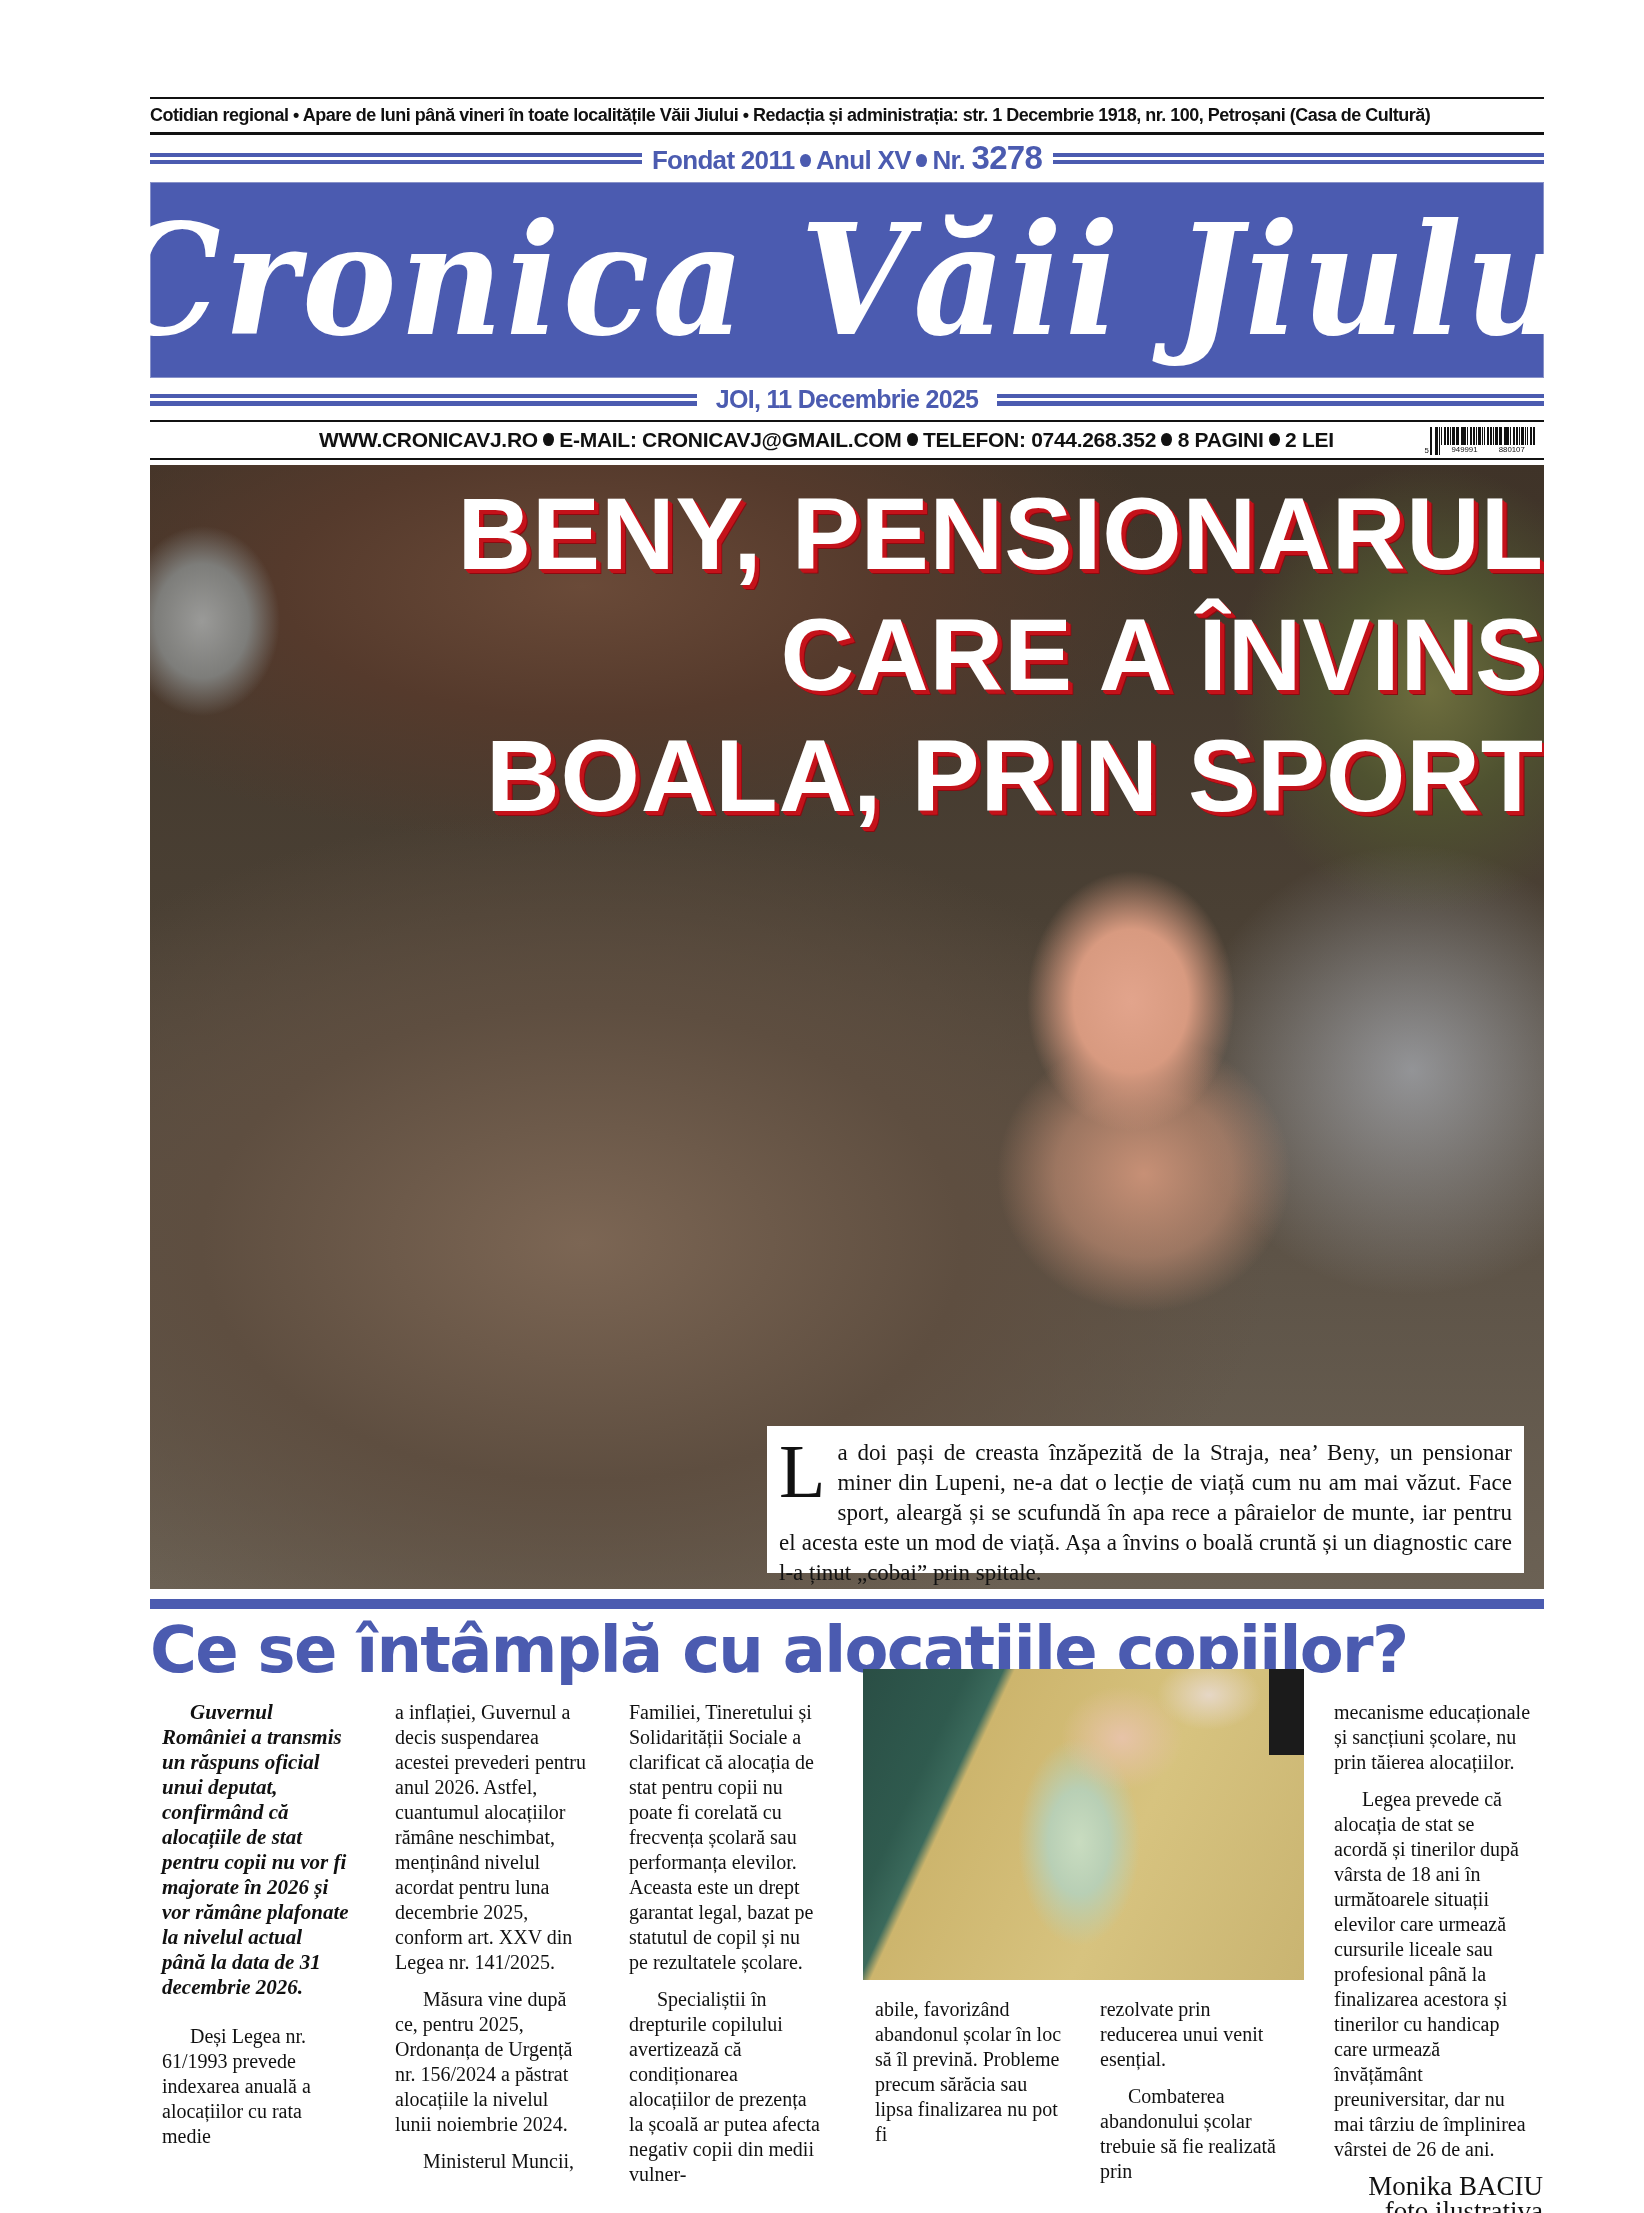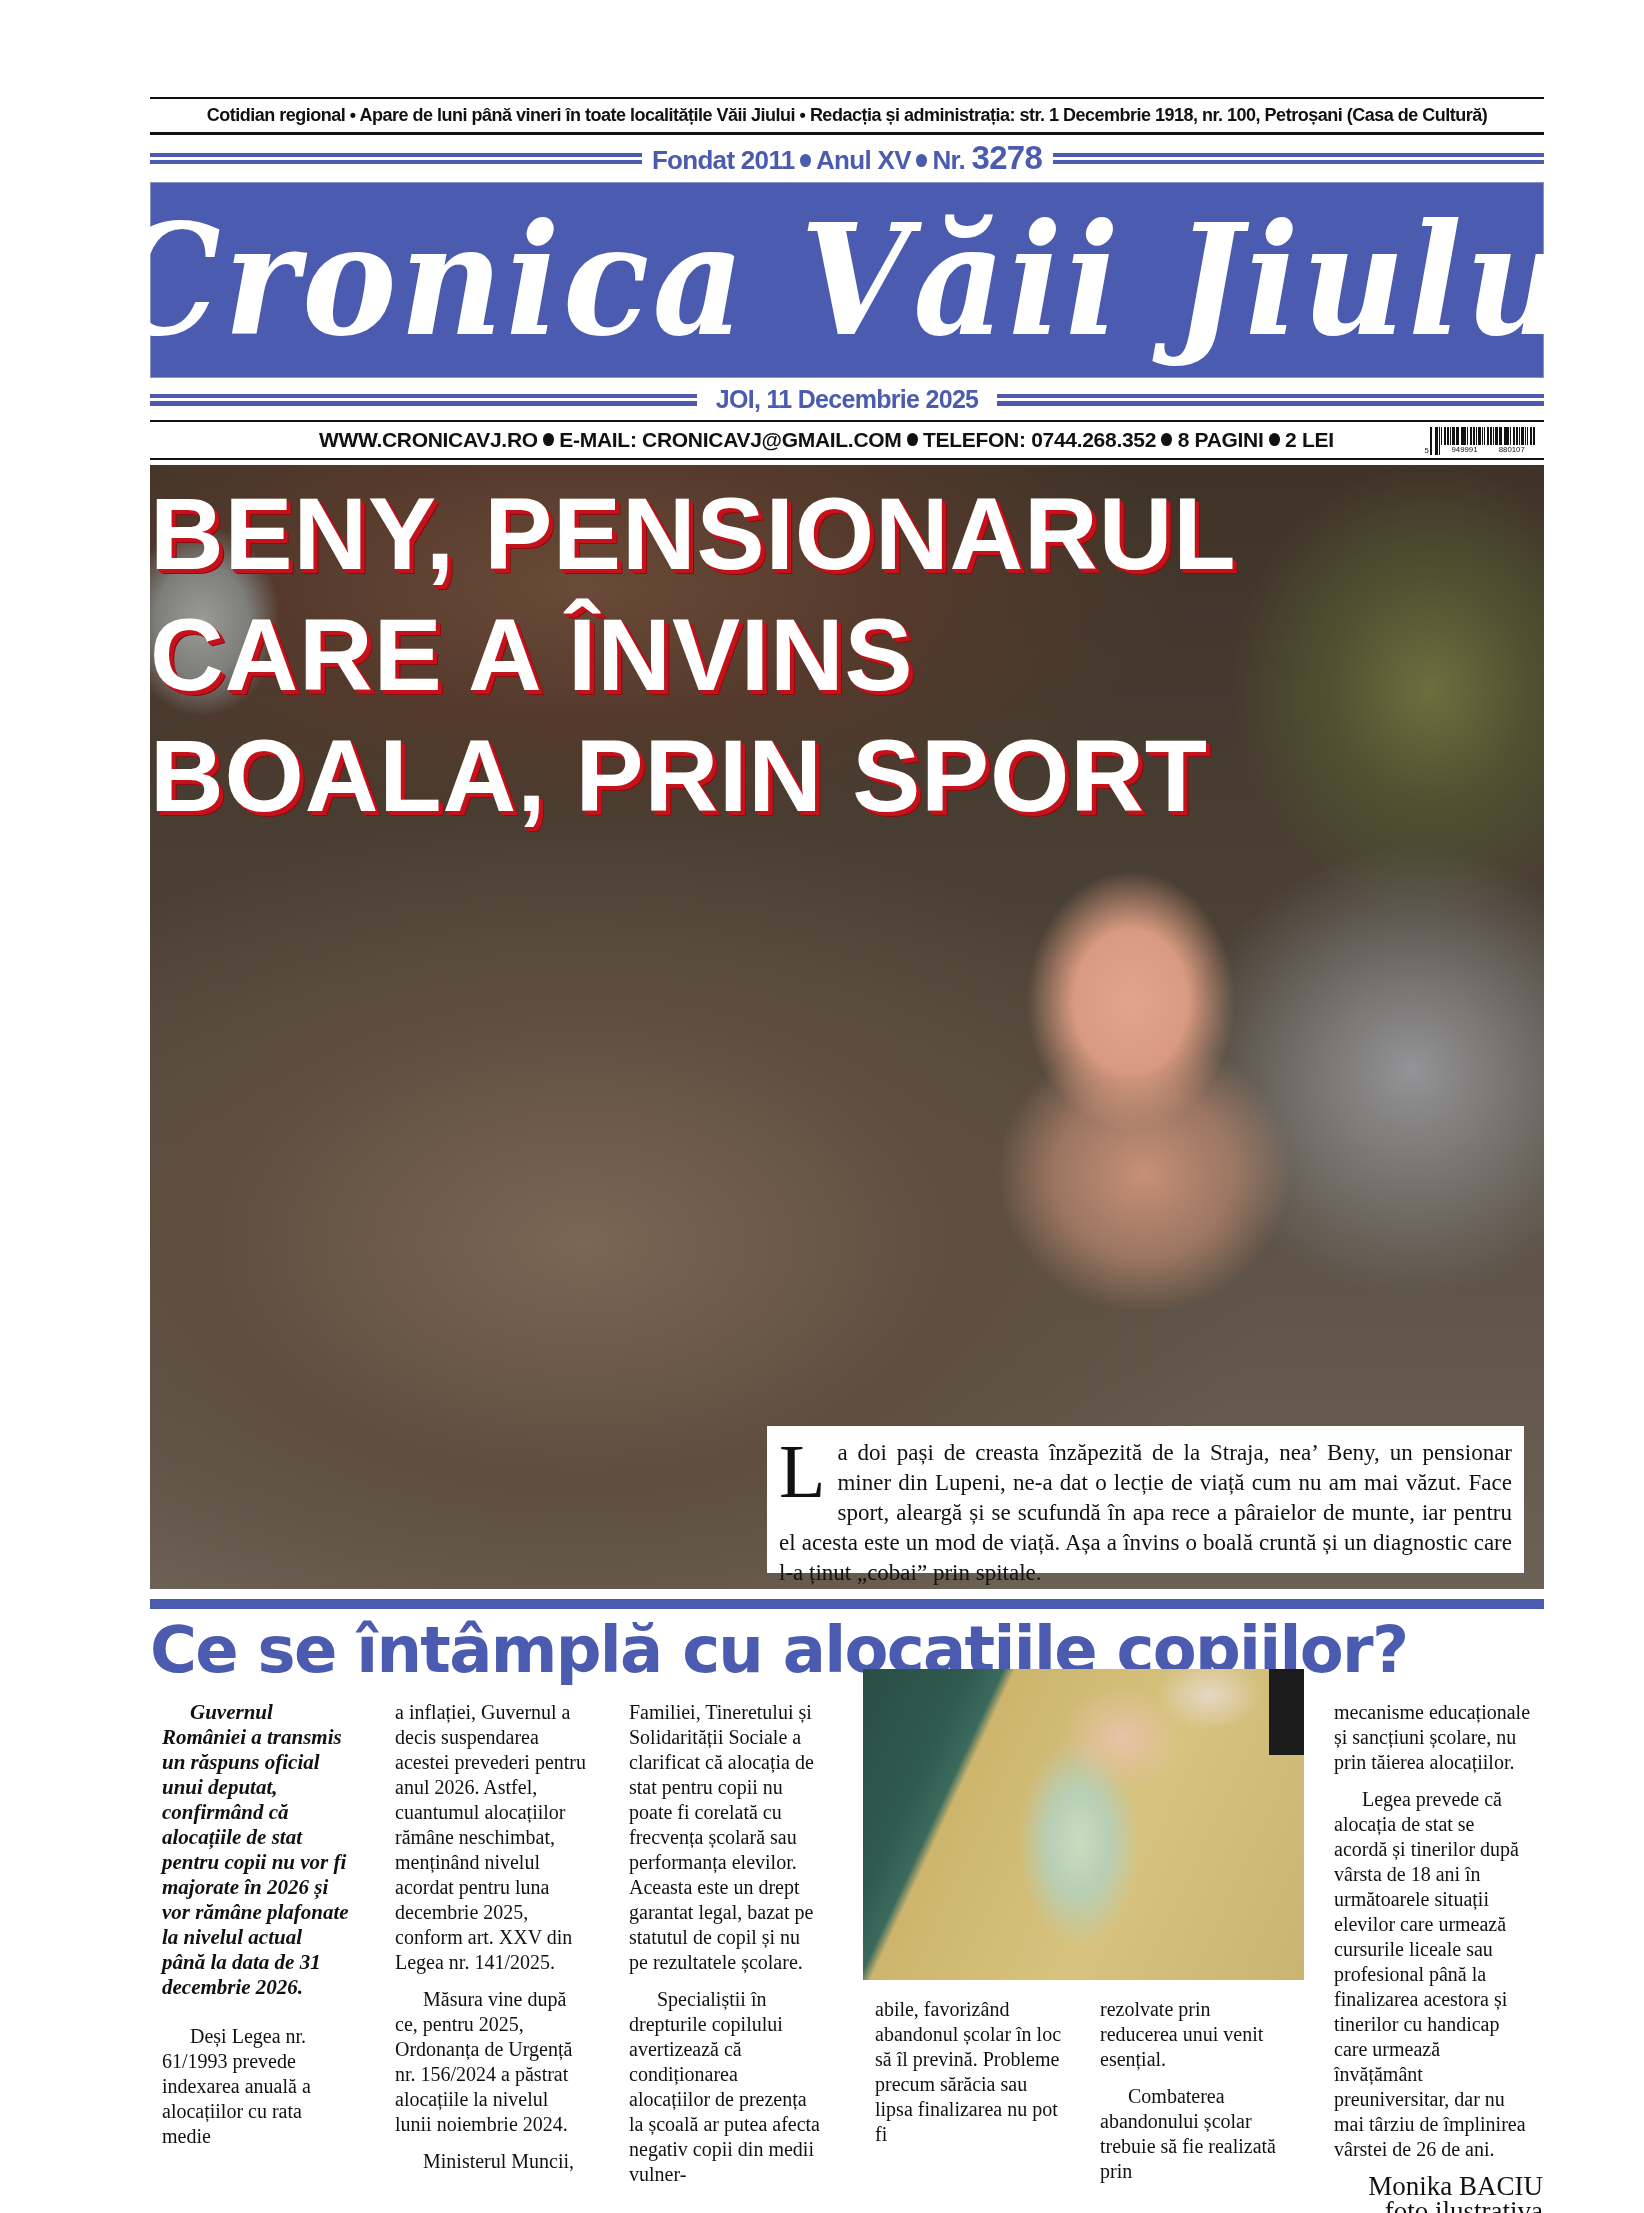--- a/index.html
+++ b/index.html
@@ -1,21 +1,21 @@
 <!DOCTYPE html>
 <html style="font-size:14px"><head>
   <meta charset="utf-8">
   <style>
     html, body { margin: 0; padding: 0; background: #ffffff; }
     body { width: 1645px; height: 2214px; position: relative; overflow: hidden; font-family: "DejaVu Serif", serif; color: #111; }
 
     .page { position: absolute; left: 150px; top: 97px; width: 1394px; }
 
     
-    .tagline-bar { position: absolute; left: 0; top: 0; width: 1394px; height: 38px; border-top: 2.6px solid #111; border-bottom: 3.5px solid #111; box-sizing: border-box; display: flex; align-items: center; justify-content: center; }
+    .tagline-bar { position: absolute; left: 0; top: 0; width: 1394px; height: 38px; border-top: 2.6px solid #111; border-bottom: 3.5px solid #111; box-sizing: border-box; display: flex; align-items: center; justify-content: flex-start; }
     .tagline { font-family: "Liberation Sans", sans-serif; font-weight: bold; font-size: 18px; letter-spacing: -0.5px; color: #111; white-space: nowrap; }
 
     
     .founded-row { position: absolute; left: 0; top: 40px; width: 1394px; height: 42px; display: flex; align-items: center; }
     .double-rule { flex: 1; height: 14px; position: relative; }
     .double-rule::before, .double-rule::after { content: ""; position: absolute; left: 0; right: 0; height: 4.3px; background: #4b5bb0; }
     .double-rule::before { top: 1.7px; }
     .double-rule::after { bottom: 0.9px; }
     .founded { font-family: "Liberation Sans", sans-serif; font-weight: bold; color: #4b5bb0; font-size: 26px; padding: 0 10.4px; letter-spacing: -0.7px; white-space: nowrap; }
     .founded .big { font-size: 33px; }
@@ -42,21 +42,21 @@
     .hero { position: absolute; left: 0; top: 368px; width: 1394px; height: 1124px; overflow: hidden;
       background:
         radial-gradient(ellipse 104px 130px at 981px 536px, #e2a48c 0%, #d89a80 55%, rgba(216,154,128,0) 100%),
         radial-gradient(ellipse 147px 138px at 994px 709px, #c79076 0%, rgba(199,144,118,0.6) 60%, rgba(0,0,0,0) 100%),
         radial-gradient(ellipse 225px 225px at 1262px 605px, rgba(200,210,225,0.55) 0%, rgba(200,210,225,0) 100%),
         radial-gradient(ellipse 199px 225px at 1280px 225px, #6e6e3e 0%, #4f5230 50%, rgba(79,82,48,0) 100%),
         radial-gradient(ellipse 78px 95px at 52px 156px, #9a9a98 0%, #7d7d7a 60%, rgba(125,125,122,0) 100%),
         radial-gradient(ellipse 605px 259px at 432px 121px, #6a4a38 0%, #553a2c 50%, rgba(85,58,44,0) 100%),
         radial-gradient(ellipse 692px 432px at 432px 778px, #7c6654 0%, #5e4e40 55%, rgba(94,78,64,0) 100%),
         linear-gradient(180deg, #3f3328 0%, #4a4034 40%, #5d5347 70%, #6b6154 100%); }
-    .hero-head { position: absolute; left: 0; right: 0; top: 8.6px; text-align: left; }
+    .hero-head { position: absolute; left: 0; right: 0; top: 8.6px; text-align: right; }
     .hero-line { display: block; font-family: "Liberation Sans", sans-serif; font-weight: bold; color: #fff; font-size: 102px; line-height: 121px; letter-spacing: 0.9px;
       text-shadow: 4.3px 4.3px 0 #c4121a, 3.5px 3.5px 0 #c4121a, 2.6px 2.6px 0 #c4121a, 1.7px 1.7px 0 #c4121a, 5.2px 5.2px 0 #8c0a10; white-space: nowrap; }
 
     .teaser { position: absolute; left: 617px; top: 961px; width: 757px; height: 147px; background: #fff; padding: 12px 12px 0 12px; box-sizing: border-box; }
     .teaser-text { font-family: "Liberation Serif", serif; font-size: 23px; line-height: 30px; color: #111; padding-bottom: 5.2px; border-bottom: 2.6px solid #111; text-align: justify; }
     .dropcap { float: left; font-family: "Liberation Serif", serif; font-size: 76px; line-height: 57px; margin: 5.2px 12px 0 0; }
 
     
     .rule-blue { position: absolute; left: 0; top: 1502px; width: 1394px; height: 10.4px; background: #4b5bb0; }
     .article-title { position: absolute; left: 0; top: 1515px; width: 1176px; font-family: "DejaVu Sans", sans-serif; font-weight: bold; color: #4b5bb0; font-size: 64px; line-height: 76px; letter-spacing: -1.7px; white-space: nowrap; }

